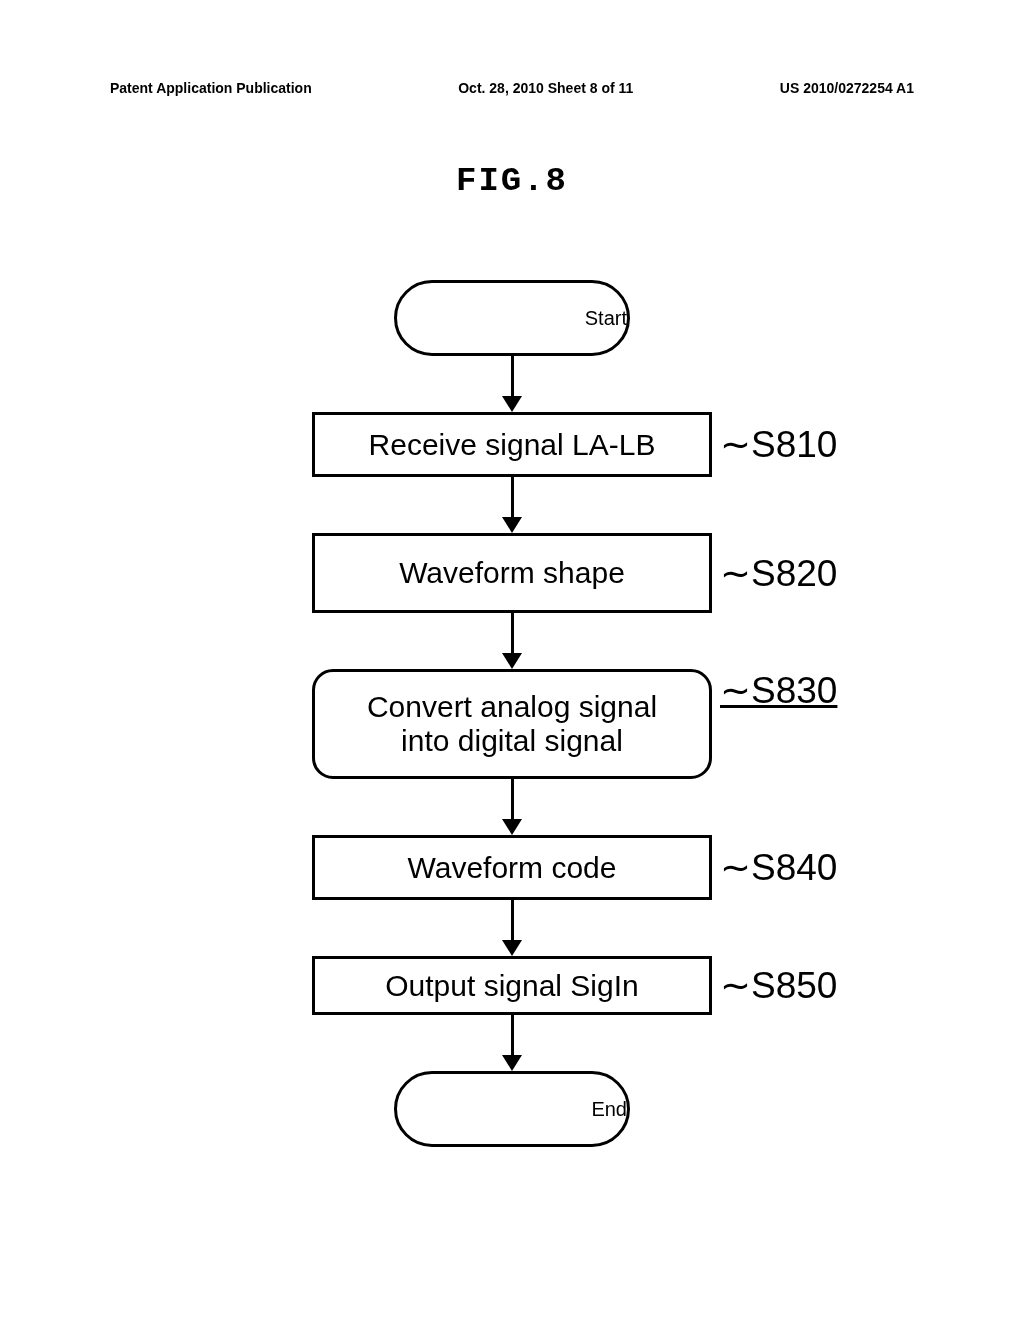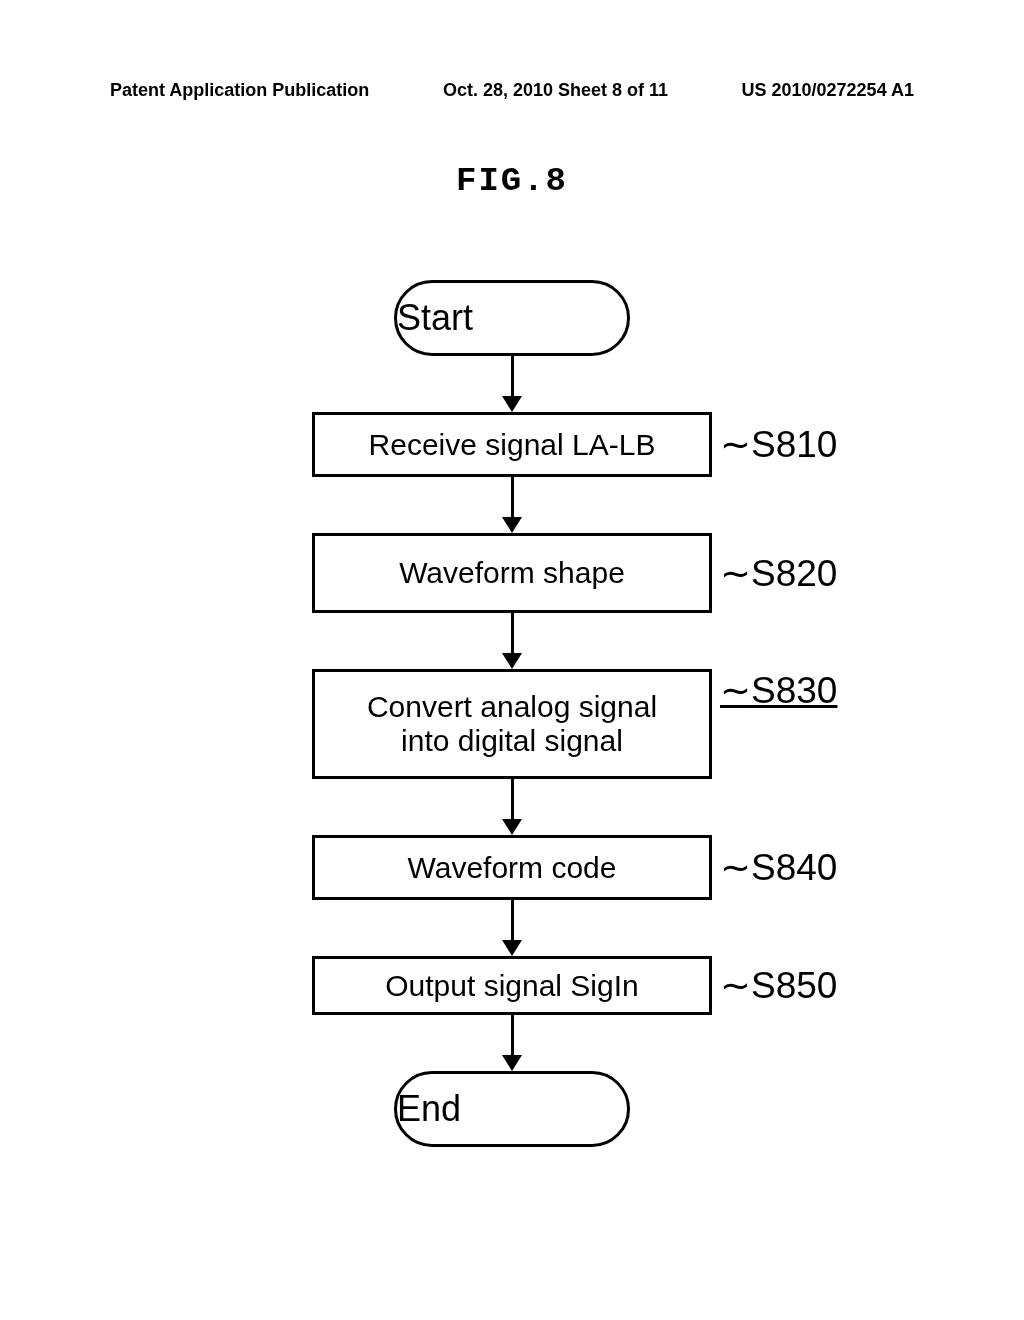--- a/index.html
+++ b/index.html
@@ -1,23 +1,23 @@
 <!DOCTYPE html>
 <html><head>
 <meta charset="utf-8">
 <style>
 body { margin:0; background:#fff; font-family:Arial,Helvetica,sans-serif; width:1024px; height:1320px; position:relative; }
-.header { position:absolute; top:80px; left:0; right:0; padding:0 110px; display:flex; justify-content:space-between; font-size:18px; font-weight:bold; }
+.header { position:absolute; top:80px; left:0; right:0; padding:0 110px; display:flex; justify-content:space-between; font-size:14px; font-weight:bold; }
 .header > div { white-space:nowrap; }
 .figlabel { position:absolute; top:162px; left:0; right:0; text-align:center; font-family:"Courier New",monospace; font-size:34px; font-weight:bold; letter-spacing:2px; }
 .diagram { position:absolute; top:280px; left:0; right:0; display:flex; flex-direction:column; align-items:center; }
-.pill { width:230px; height:70px; border:3px solid #000; border-radius:40px; display:flex; align-items:center; justify-content:flex-start; font-size:36px; }
+.pill { width:230px; height:70px; border:3px solid #000; border-radius:40px; display:flex; align-items:center; justify-content:flex-end; font-size:20px; }
 .box { border:3px solid #000; display:flex; align-items:center; justify-content:center; font-size:30px; text-align:center; padding:10px 4px; box-sizing:border-box; position:relative; }
 .box-wide { width:400px; }
-.box-tall { width:400px; height:110px; }
+.box-tall { width:400px; height:110px;border-radius:21px; }
 .arrow { display:flex; flex-direction:column; align-items:center; }
 .arrow-line { width:3px; height:40px; background:#000; }
 .arrow-head { width:0; height:0; border-left:10px solid transparent; border-right:10px solid transparent; border-top:16px solid #000; }
 .row { display:flex; flex-direction:row; align-items:center; position:relative; }
 .conn { font-size:37px; margin-left:8px; position:absolute; left:100%; white-space:nowrap; }
 </style>
 </head>
 <body>
 
 <div class="header">

